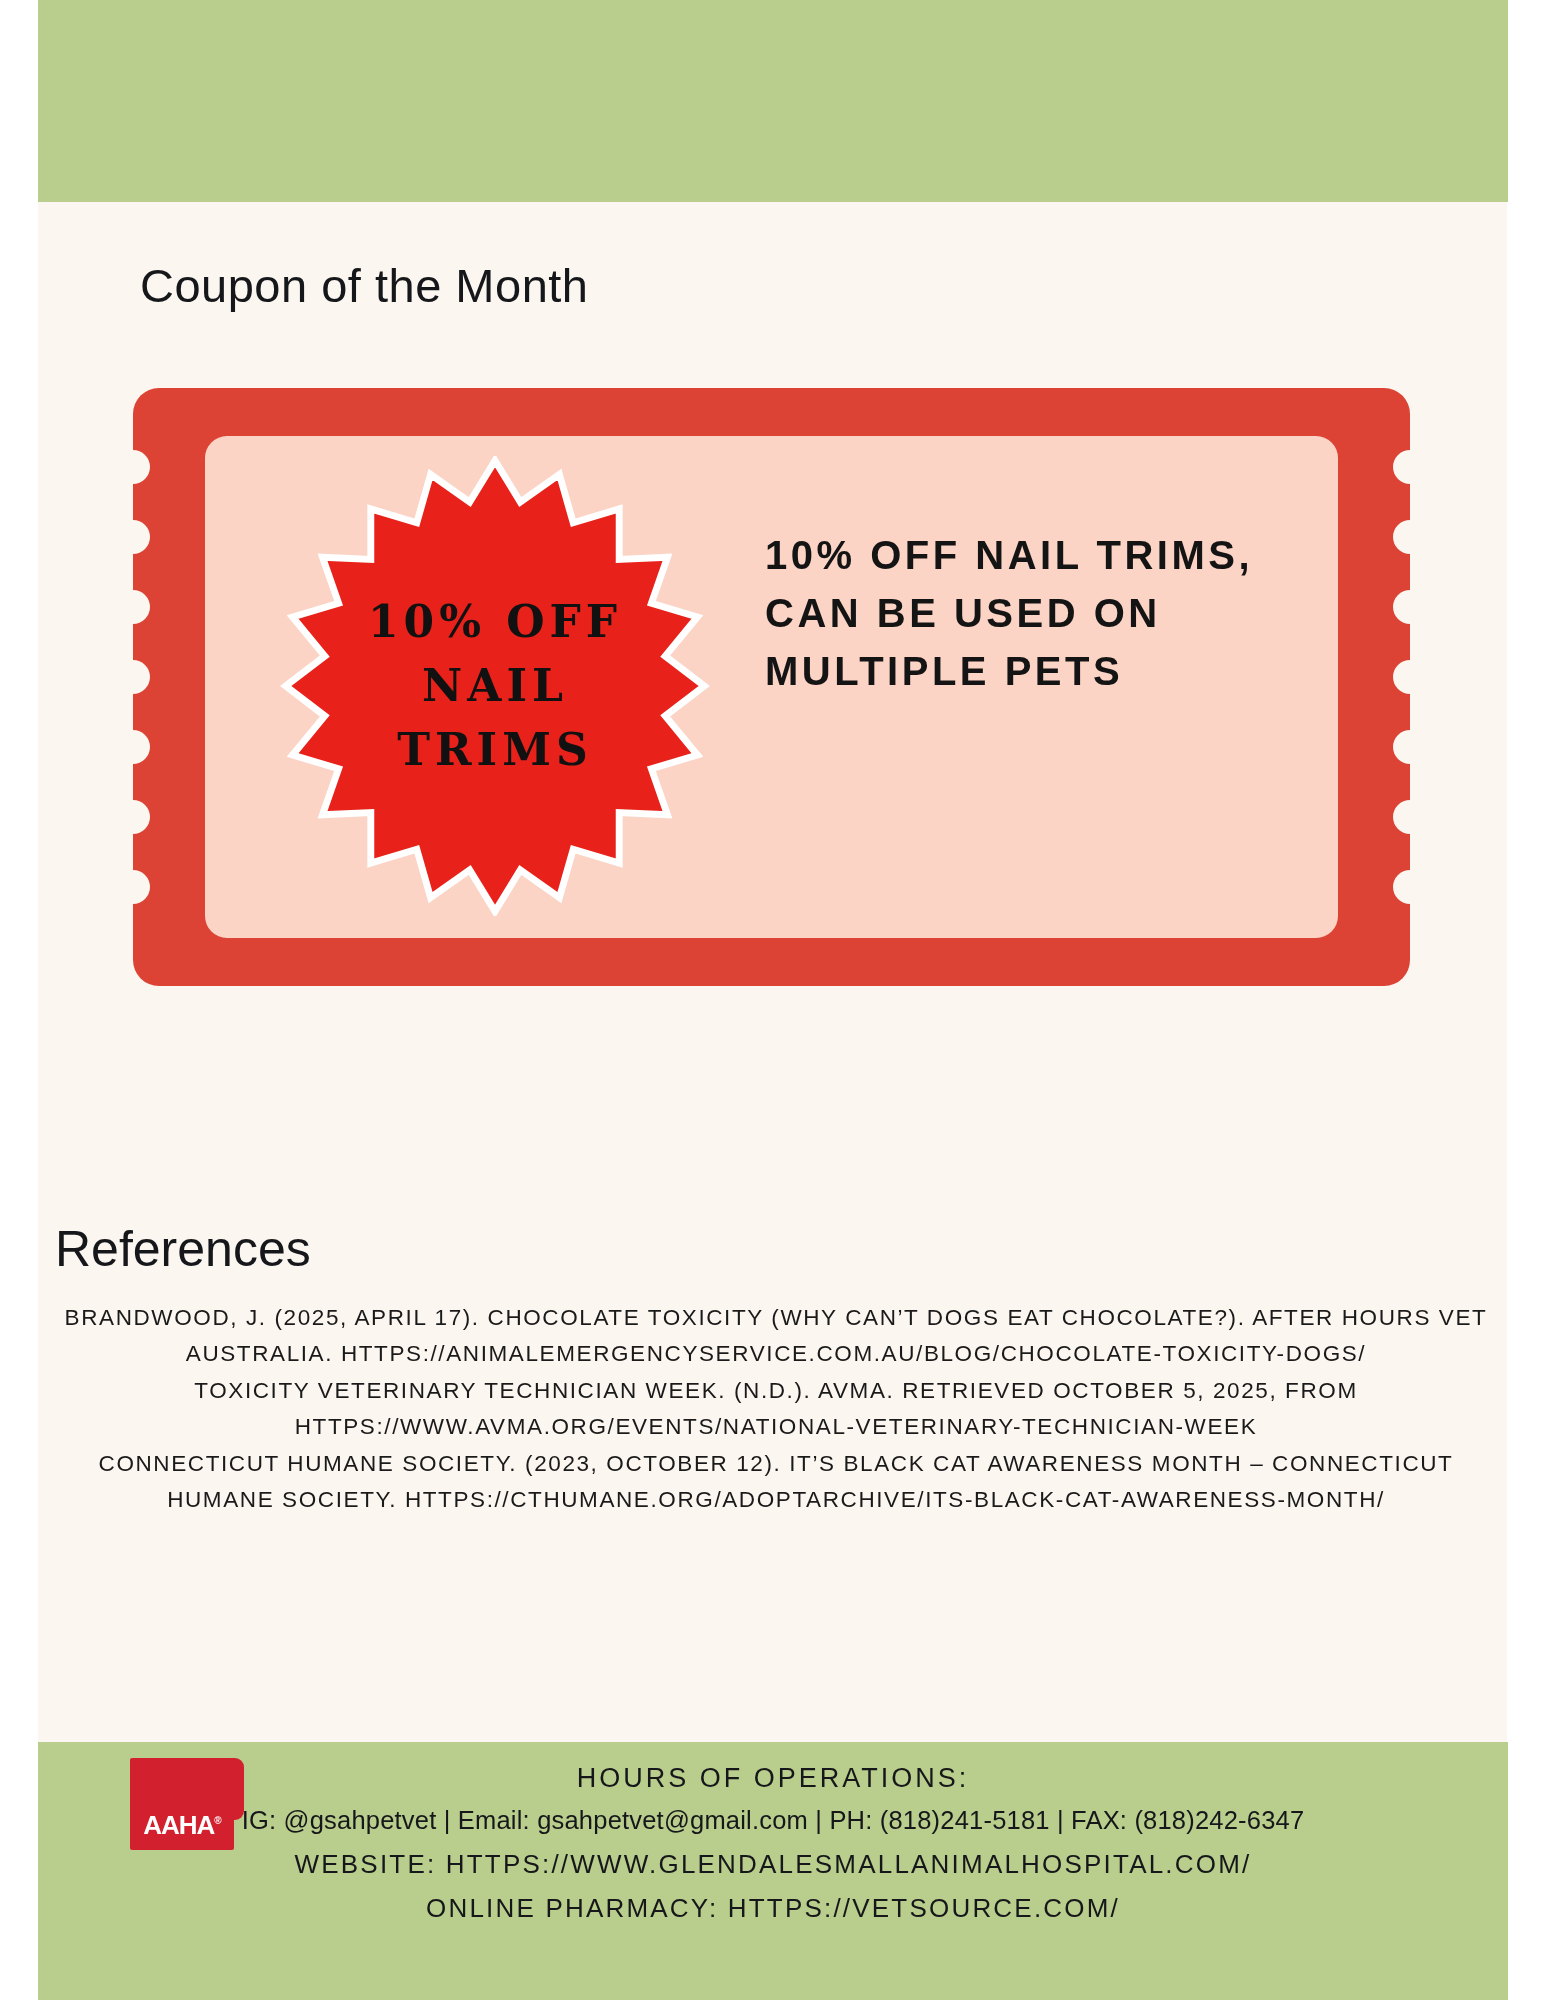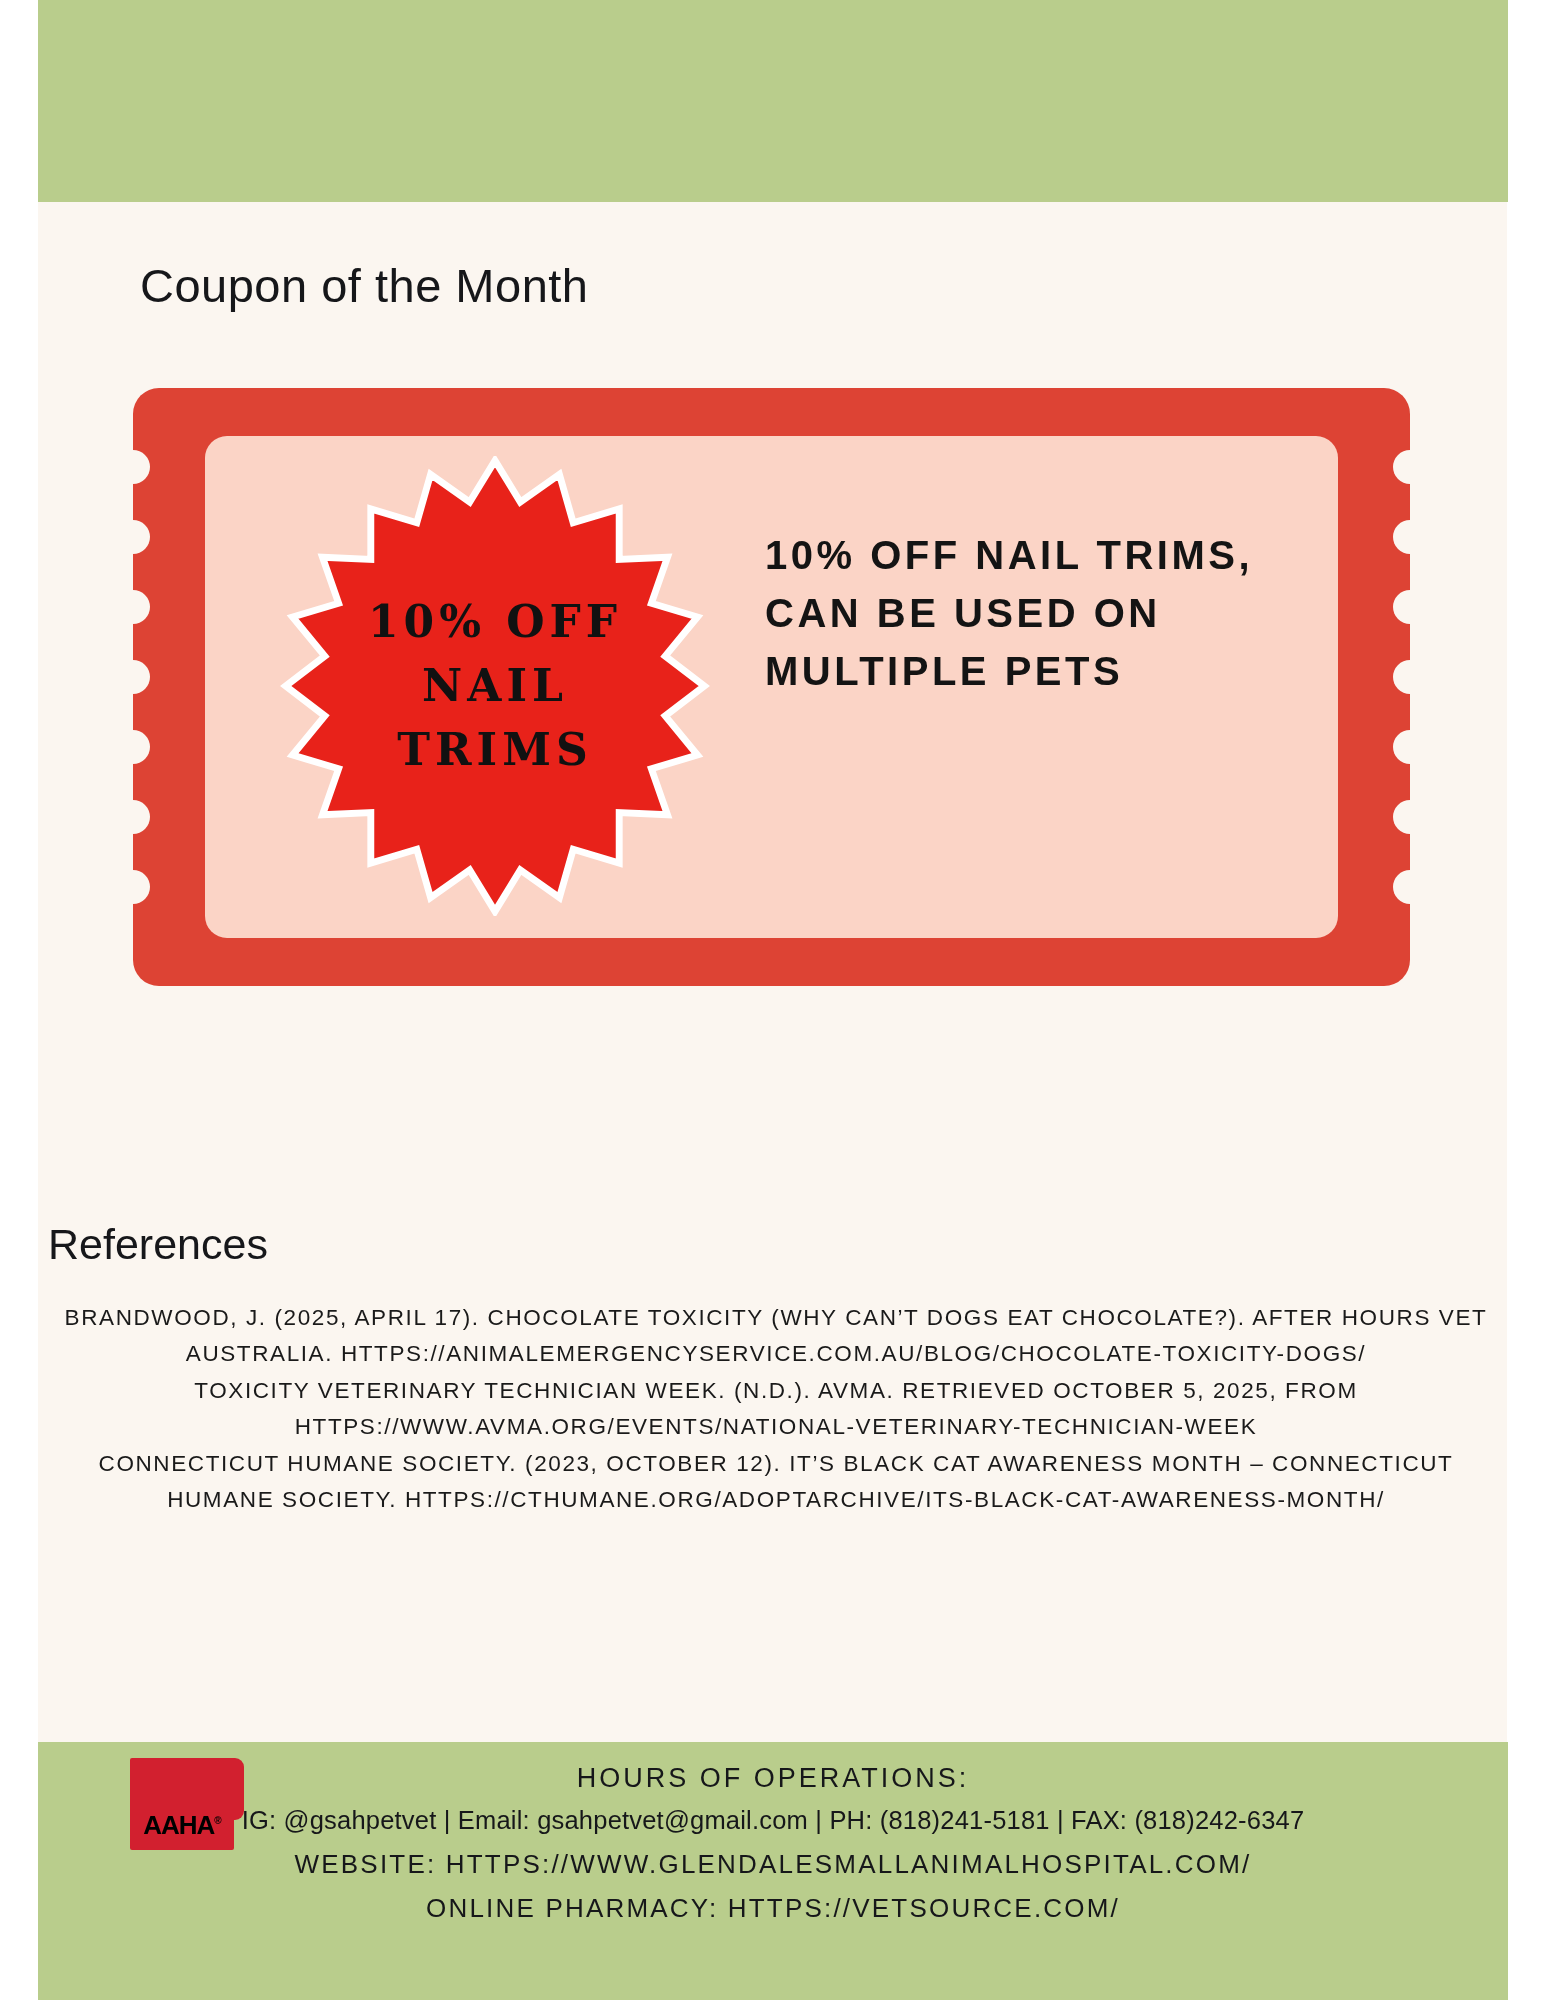--- a/index.html
+++ b/index.html
@@ -110,22 +110,22 @@
     width: 1270px;
     text-align: center;
     color: #1a1a1a;
     font-size: 28.5px;
     letter-spacing: 2.2px;
     line-height: 1.55;
   }
 
   .references-heading {
     position: absolute;
-    left: 48px; top: 1220px;
-    font-size: 43px;
+    left: 55px; top: 1220px;
+    font-size: 50px;
     color: #16171a;
     font-weight: 400;
   }
   .references-body {
     position: absolute;
     left: 46px; top: 1300px;
     width: 1460px;
     text-align: center;
     color: #1a1a1a;
     font-size: 22.5px;
@@ -152,21 +152,21 @@
   }
   .aaha-logo .mark {
     position: absolute;
     right: -10px; top: 0;
     width: 18px; height: 62px;
     background: #d2202f;
     border-top-right-radius: 9px;
     border-bottom-right-radius: 9px;
   }
   .aaha-logo .word {
-    color: #000000;
+    color: #ffffff;
     font-size: 26px;
     font-weight: bold;
     letter-spacing: -1px;
     padding-bottom: 9px;
     font-family: "Liberation Sans", sans-serif;
   }
   .aaha-logo .reg {
     font-size: 10px;
     vertical-align: super;
   }

